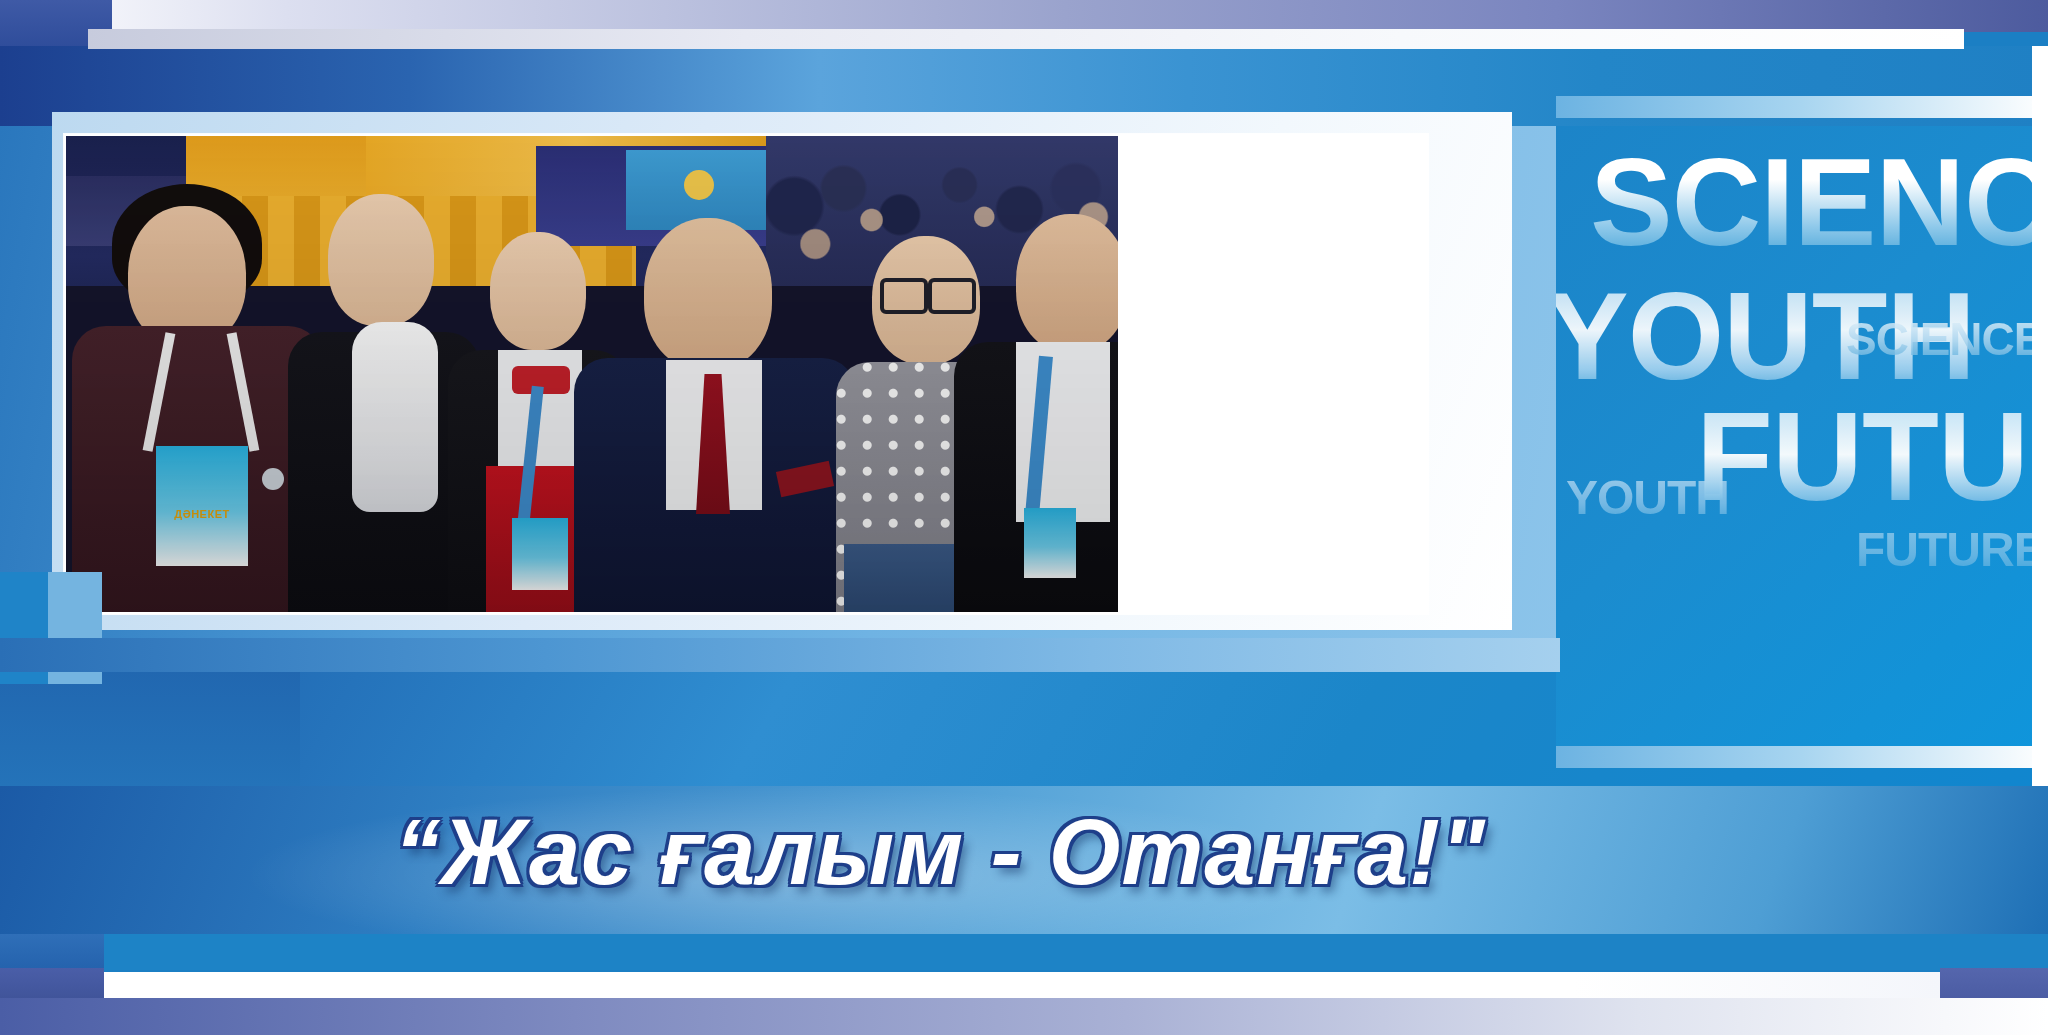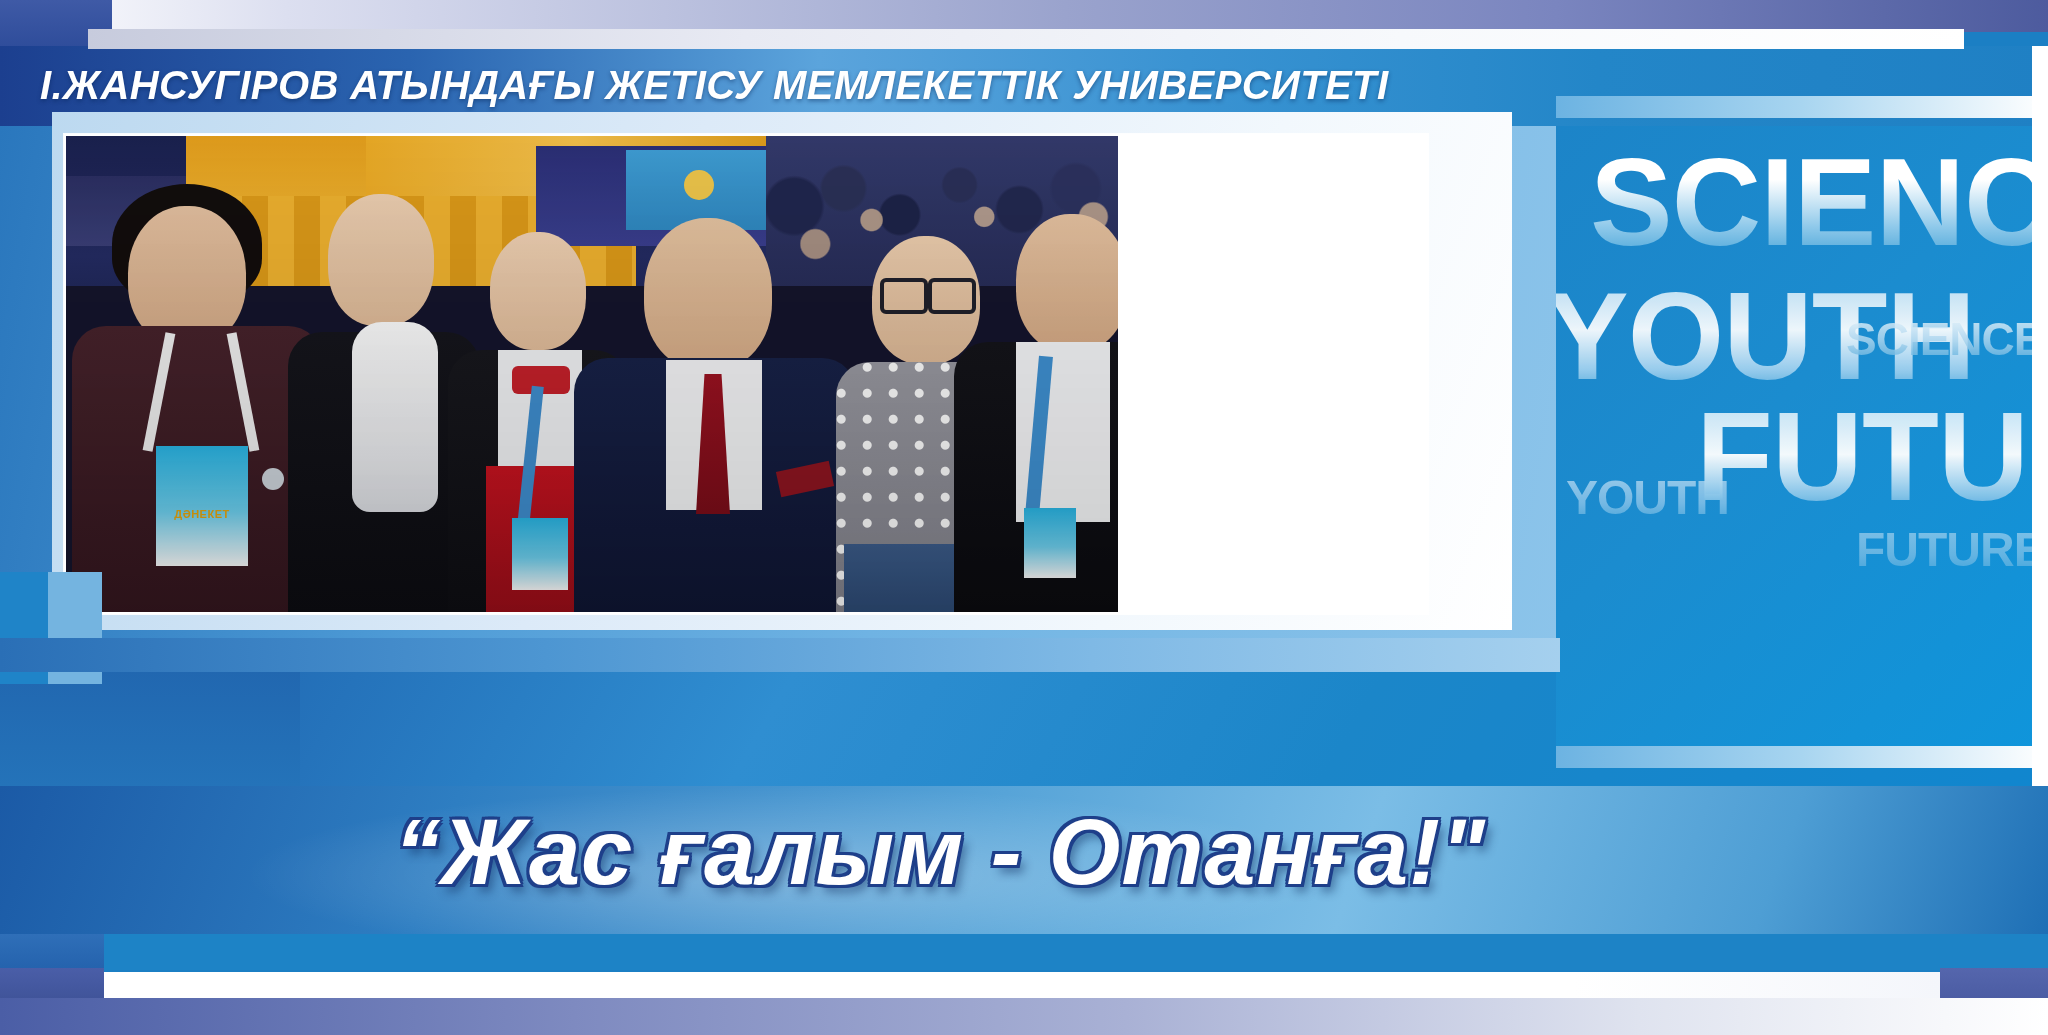--- a/index.html
+++ b/index.html
@@ -250,21 +250,20 @@
 
 <div id="banner">
 
   <div class="band main-blue"></div>
   <div class="band left-navy"></div>
   <div class="band title-strip"></div>
   <div class="band top-slab"></div>
   <div class="band top-slab-left"></div>
   <div class="band top-white-strip"></div>
 
-  <div class="title-text">І.ЖАНСУГІРОВ АТЫНДАҒЫ ЖЕТІСУ МЕМЛЕКЕТТІК УНИВЕРСИТЕТІ</div>
 
   <div class="band photo-plate-outer"></div>
   <div class="band photo-plate-inner"></div>
   <div class="band photo-frame"></div>
 
   <div class="photo">
     <div class="ph bg-navy"></div>
     <div class="ph bg-gold1"></div>
     <div class="ph bg-gold2"></div>
     <div class="ph bg-gold3"></div>

